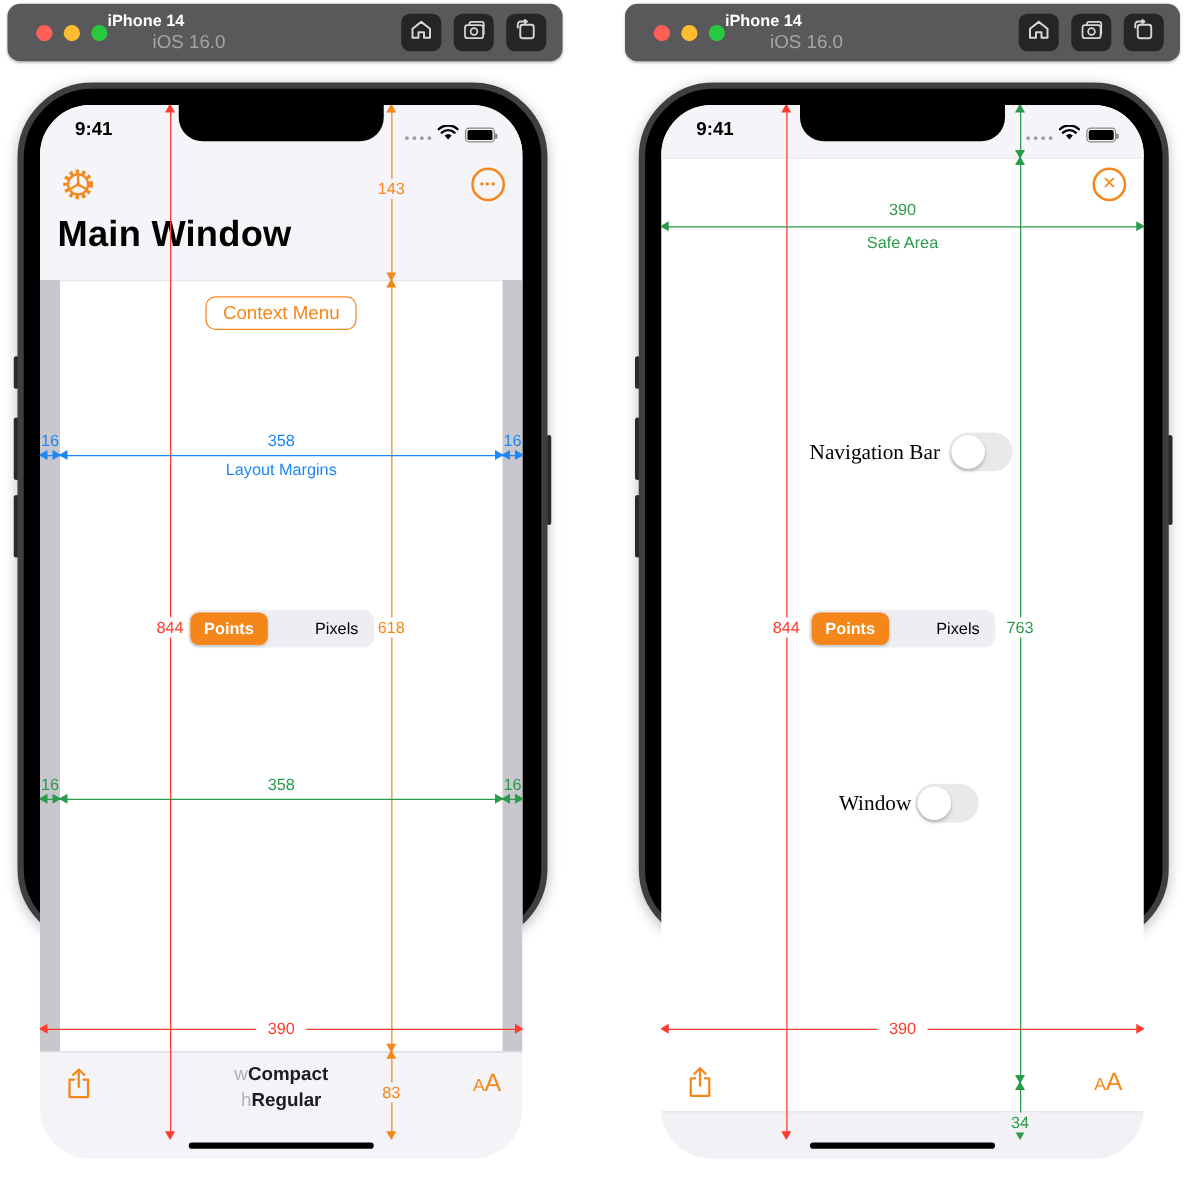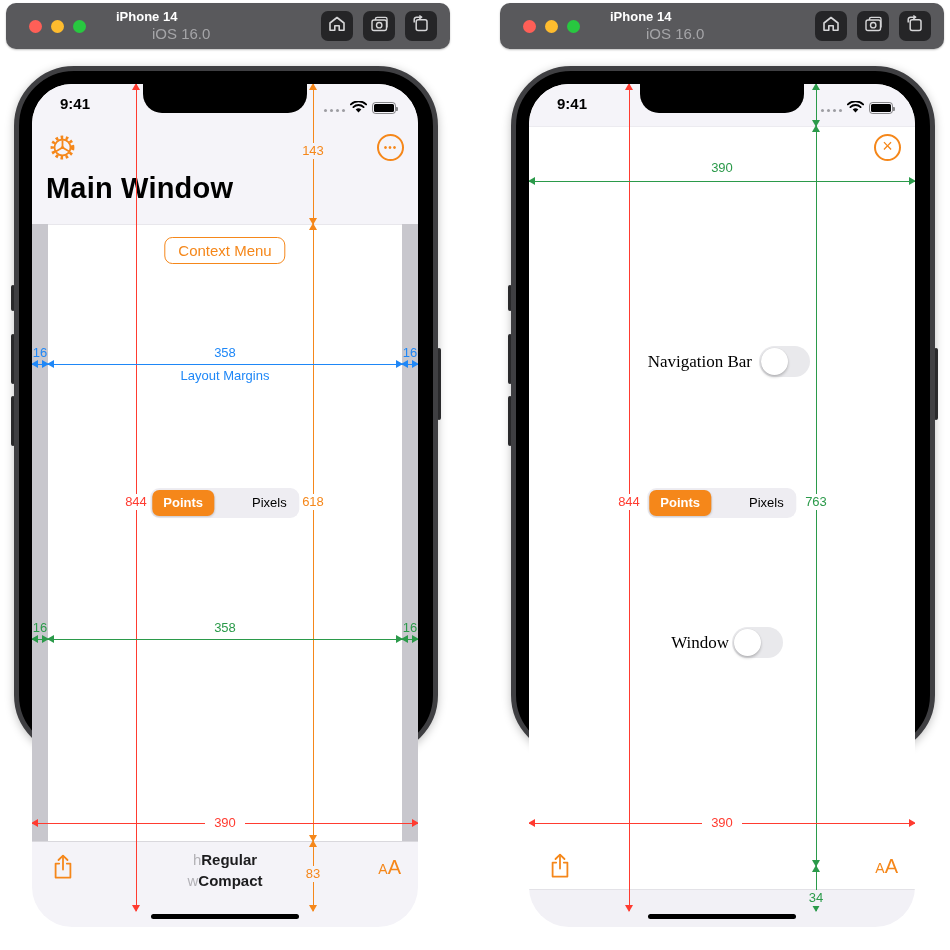--- a/index.html
+++ b/index.html
@@ -10,21 +10,21 @@
     -webkit-font-smoothing:antialiased;
   }
   
   .titlebar{
     position:absolute;height:46px;background:#59595c;border-radius:10px;
     display:flex;align-items:center;box-shadow:0 1px 2px rgba(0,0,0,.25);
   }
   .traffic{display:flex;gap:9px;margin-left:23px;}
   .tl{width:13px;height:13px;border-radius:50%;}
   .tl.red{background:#ff5f57}.tl.yellow{background:#febc2e}.tl.green{background:#28c840}
-  .devinfo{margin-left:30px;line-height:1.15;}
+  .devinfo{line-height:1.15;}
   .devname{color:#ffffff;font-size:13px;font-weight:bold;}
   .devos{color:#a5a5a8;font-size:15px;padding-left:36px;}
   .tb-buttons{margin-left:auto;display:flex;gap:10px;margin-right:13px;}
   .tb-btn{width:32px;height:30px;background:#252527;border-radius:7px;
     display:flex;align-items:center;justify-content:center;cursor:pointer;}
   
   .phone-wrap{position:absolute;width:424px;height:879px;}
   .phone{
     position:absolute;left:0;top:0;width:424px;height:689px;box-sizing:border-box;
     background:#000;border:5px solid #3f3f42;border-radius:60px;padding:13px;
@@ -248,22 +248,22 @@
 
       <div class="toolbar-l">
         <div class="share">
           <span><svg width="24" height="28" viewBox="0 0 24 28" fill="none" stroke="#f5871a" stroke-width="1.8" stroke-linecap="round" stroke-linejoin="round">
                 <path d="M12 3 V16.5"></path>
                 <path d="M7.5 7 L12 2.6 L16.5 7"></path>
                 <path d="M8.2 10.6 H4.6 V24.6 H19.4 V10.6 H15.8"></path>
               </svg></span>
         </div>
         <div class="sizecls">
+          <div><span class="pre">w</span><span class="val">Compact</span></div>
           <div><span class="pre">h</span><span class="val">Regular</span></div>
-          <div><span class="pre">w</span><span class="val">Compact</span></div>
         </div>
         <span class="aa">AA</span>
       </div>
       <div class="home-ind"></div>
     </div>
   </div>
 </div>
 
 <div class="phone-wrap" style="left:511px;top:66px;">
   <div class="side-btn" style="left:-3px;width:4px;top:219px;height:26px;"></div>
@@ -299,20 +299,21 @@
 
       <div class="vline c-green at ab" style="left:287px;top:0;height:42px;"></div>
       <div class="mlabel c-green" style="left:250px;width:30px;top:8px;">47</div>
       <div class="vline c-green at ab" style="left:287px;top:42px;height:740px;"></div>
       <div class="mlabel c-green bgw" style="left:269px;width:36px;top:410px;">763</div>
       <div class="vline c-green at ab" style="left:287px;top:782px;height:45px;"></div>
       <div class="mlabel c-green bg-strip" style="left:271px;width:32px;top:806px;">34</div>
 
       <div class="hline c-green al ar" style="left:0;width:386px;top:97px;"></div>
       <div class="mlabel c-green full-w" style="top:76px;">390</div>
+      <div class="mlabel c-green full-w" style="top:102px;">Safe Area</div>
 
       <div class="tglabel" style="right:163px;top:268px;">Navigation Bar</div>
       <div class="toggle" style="left:230px;top:262px;">
           <div class="knob"></div>
         </div>
 
       <div class="seg">
         <div class="seg-opt sel">Points</div>
         <div class="seg-opt">Pixels</div>
       </div>

